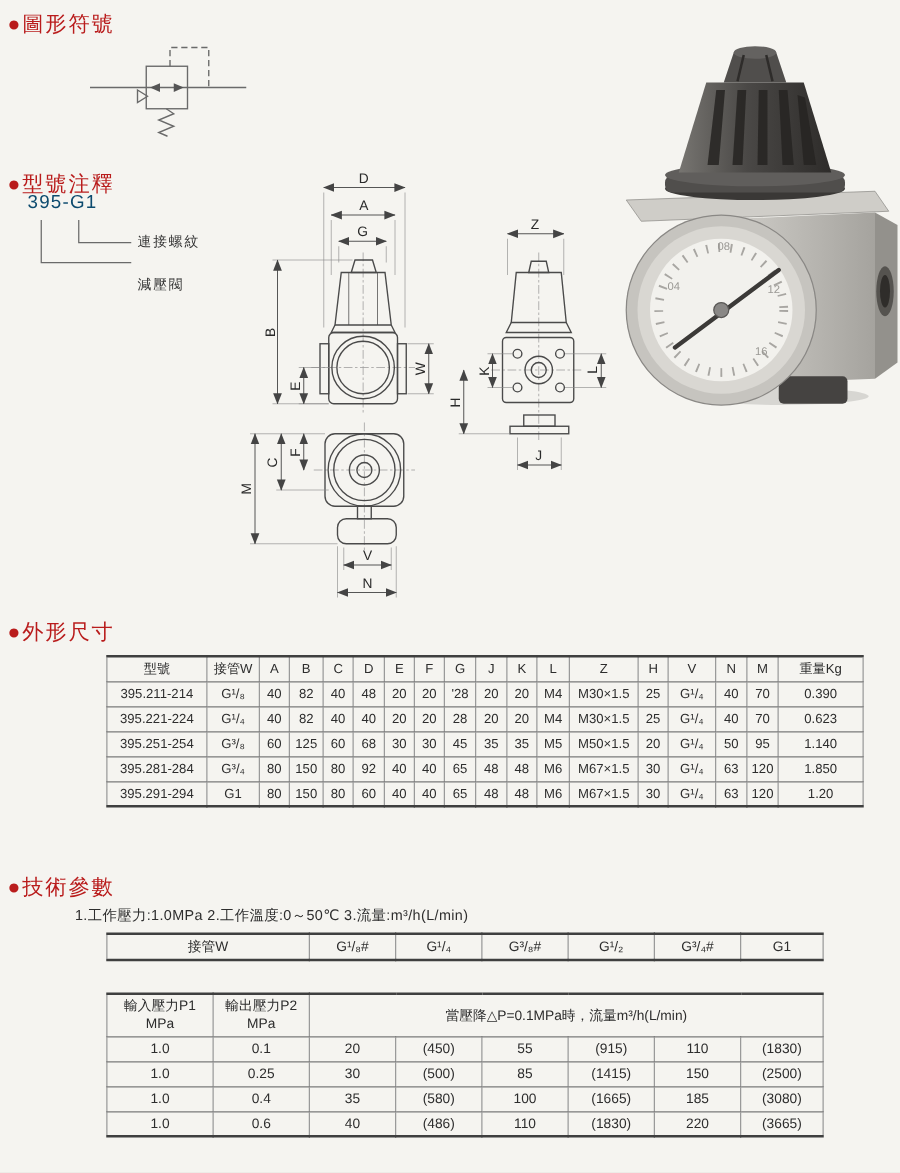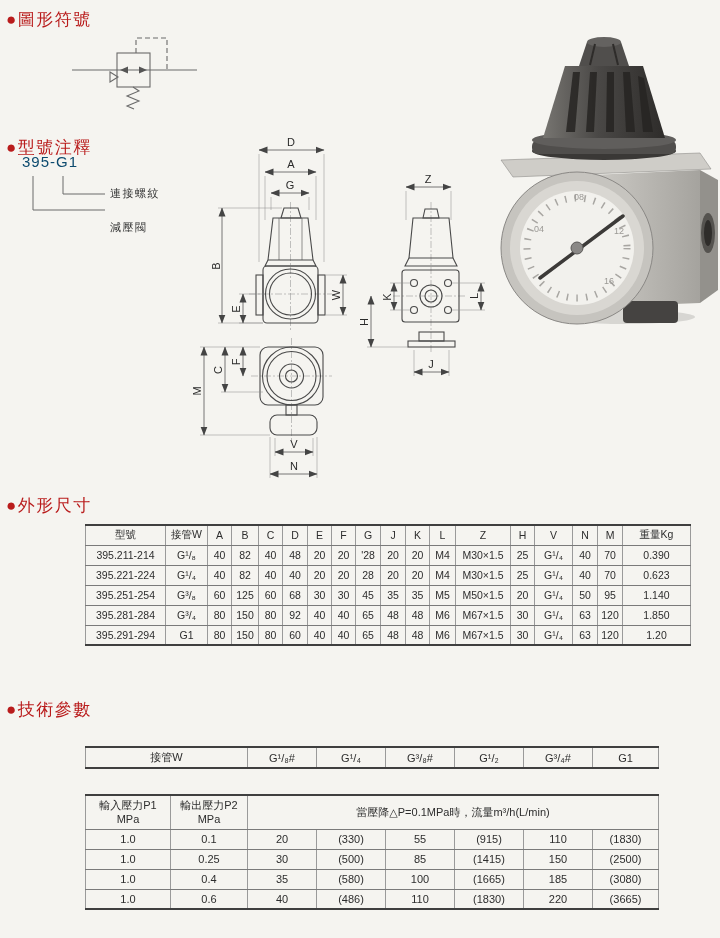--- a/index.html
+++ b/index.html
@@ -383,20 +383,21 @@
           <td>G¹/₄</td>
           <td>63</td>
           <td>120</td>
           <td>1.20</td>
         </tr>
       </tbody>
   </table>
 
   <h2 class="sec" style="top:698px">●技術參數</h2>
 
+  <div class="note-line">1.工作壓力:1.0MPa 2.工作溫度:0～50℃ 3.流量:m³/h(L/min)</div>
 
   <table class="gridtbl ptblA">
     <colgroup>
       <col style="width:162px">
         <col style="width:69px">
         <col style="width:69px">
         <col style="width:69px">
       <col style="width:69px">
         <col style="width:69px">
         <col style="width:66px">
@@ -436,21 +437,21 @@
           <div>MPa</div>
         </td>
         <td colspan="6">當壓降△P=0.1MPa時，流量m³/h(L/min)</td>
       </tr>
     </thead>
     <tbody>
         <tr>
           <td>1.0</td>
           <td>0.1</td>
           <td>20</td>
-          <td>(330)</td>
+          <td>(450)</td>
           <td>55</td>
           <td>(915)</td>
           <td>110</td>
           <td>(1830)</td>
         </tr>
         <tr>
           <td>1.0</td>
           <td>0.25</td>
           <td>30</td>
           <td>(500)</td>

